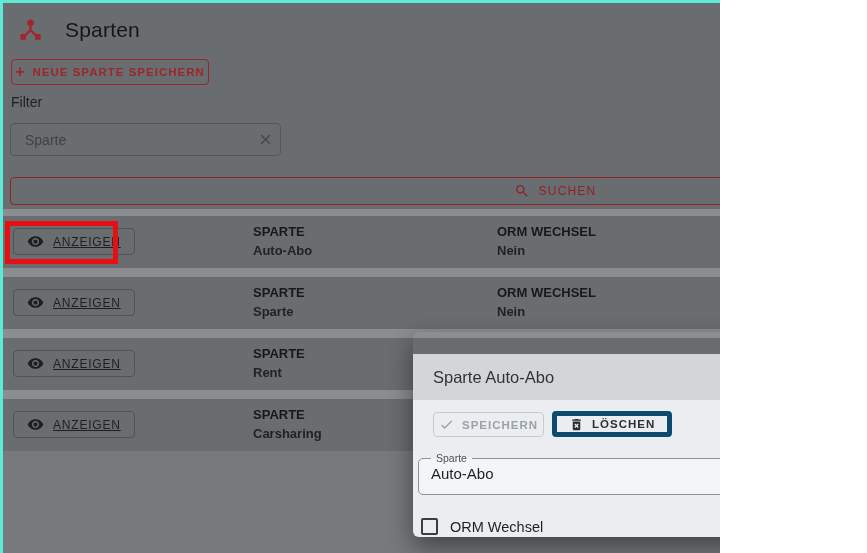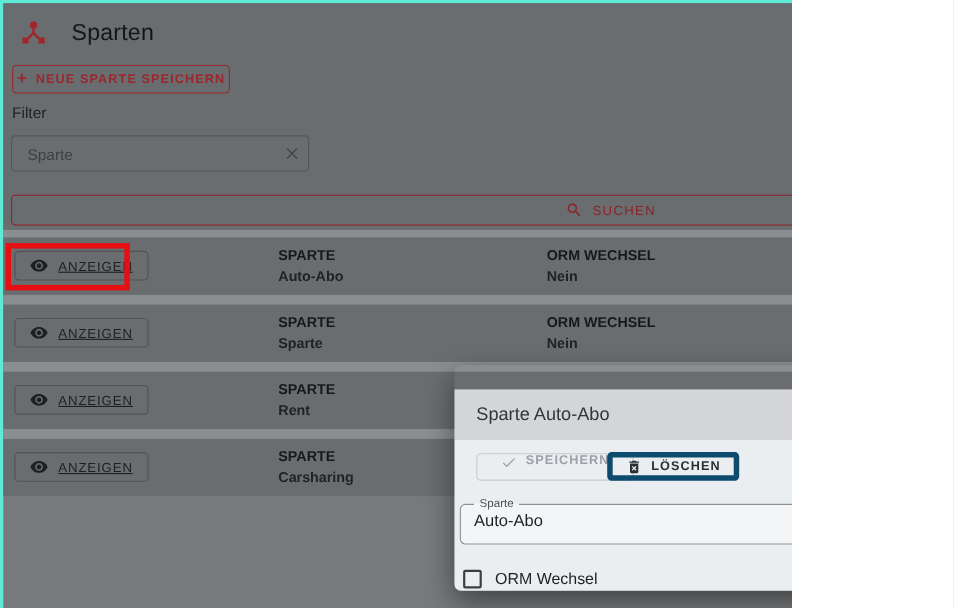--- a/index.html
+++ b/index.html
@@ -53,23 +53,23 @@
   .modal { position:absolute; left:413px; top:332px; width:442px; height:205px;
     border-radius:6px; overflow:hidden; z-index:10;
     box-shadow:0 10px 26px rgba(0,0,0,.45); }
   .modal-header { height:46px; background:#d3d5d8; display:flex; align-items:center;
     padding:0 16px 0 20px;margin-top:22px; }
   .modal-title { flex:1; font-size:16.5px; color:#323538; }
   .modal-close { width:26px; height:26px; border:none; background:none; cursor:pointer;
     display:flex; align-items:center; justify-content:center; }
   .modal-body { position:relative; height:159px; background:#ebeef0; }
 
-  .save-btn { position:absolute; left:20px; top:12px; height:25px; padding:0 21px;
+  .save-btn { position:absolute; left:20px; top:12px; height:25px; padding:0 5px;
     border:1px solid #c7cbce; border-radius:4px; background:transparent;
-    display:flex; align-items:flex-start; gap:8px; }
+    display:flex; align-items:center; gap:8px; }
   .save-btn .lbl { font-size:11.5px; letter-spacing:1px; color:#9ba1a6; font-weight:bold; }
   .delete-btn { position:absolute; left:139px; top:11px; height:26px; padding:0 12px;
     border:5px solid #0c4a6e; border-radius:4px; background:transparent; cursor:pointer;
     display:flex; align-items:center; gap:8px; }
   .delete-btn .lbl { font-size:11.5px; letter-spacing:1px; color:#2c2f32; font-weight:bold; }
 
   fieldset.text-field { position:absolute; left:5px; top:52px; width:430px; height:43px;
     border:1px solid #8d9296; border-radius:5px; background:#f3f5f6; }
   fieldset.text-field legend { margin-left:12px; padding:0 5px; font-size:10.5px; color:#4c5054; }
   fieldset.text-field .field-value { padding:1px 0 0 12px; font-size:15px; color:#1e2023; }

